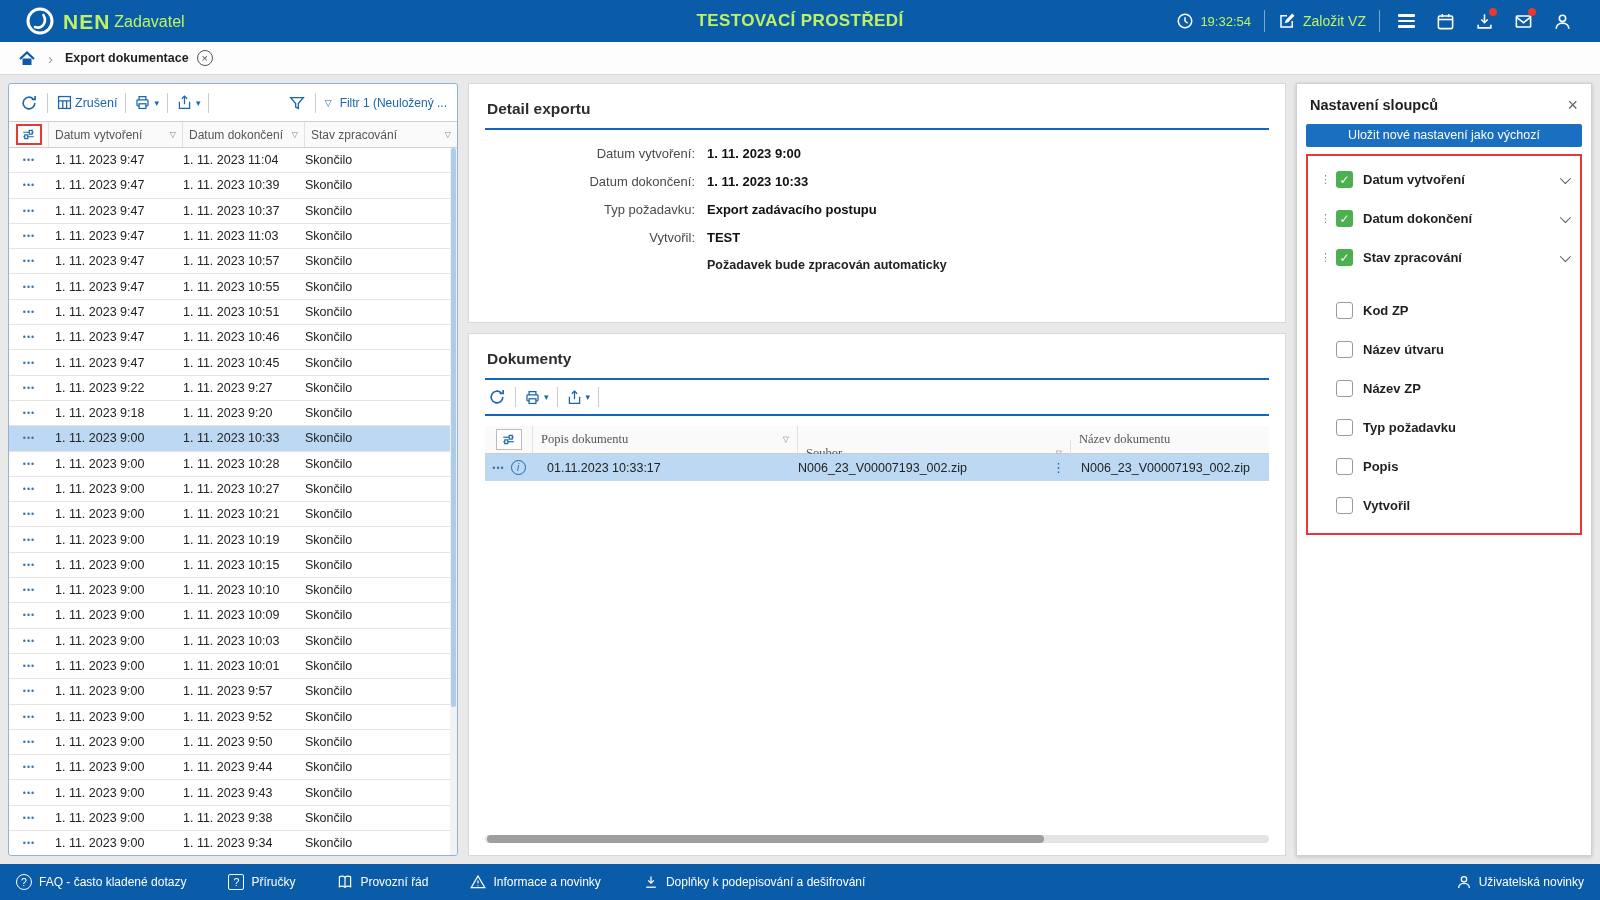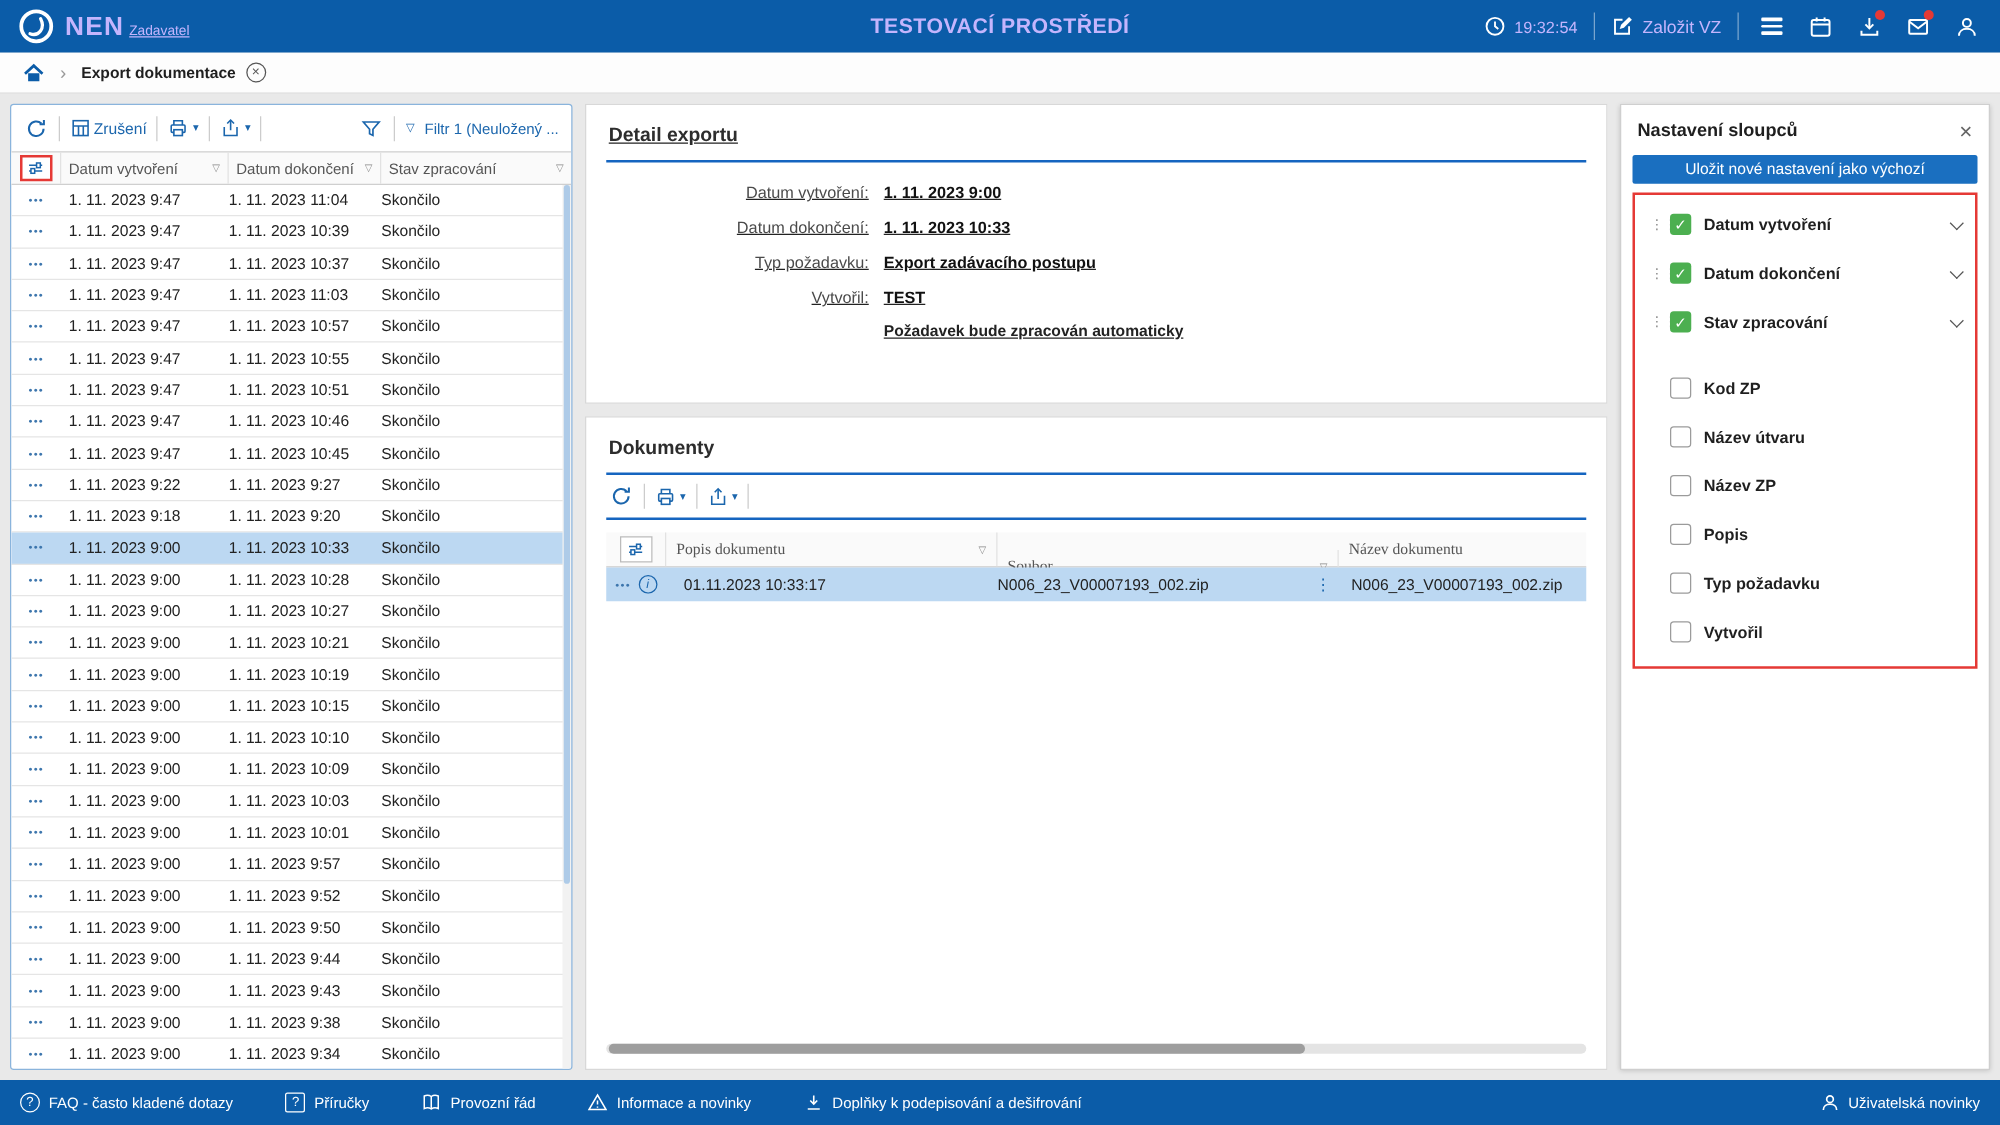--- a/index.html
+++ b/index.html
@@ -1,27 +1,27 @@
 <!DOCTYPE html>
 <html><head>
 <meta charset="utf-8">
 <style>
   * { margin:0; padding:0; box-sizing:border-box; }
   html,body { width:1600px; height:900px; overflow:hidden;
     font-family:"Liberation Sans","DejaVu Sans",sans-serif; font-size:13px; color:#222; background:#e9e9e9; }
   body { display:flex; flex-direction:column; }
 
   
-  .app-header { height:42px; background:#0b5ca8; color:#c4b5fd; display:flex; align-items:center;
-    padding:0 14px; position:relative; flex:none; }
+  .app-header { height:42px; background:#0b5ca8; color:#bef264; display:flex; align-items:center;
+    padding:0 25px; position:relative; flex:none; }
   .logo-area { display:flex; align-items:center; gap:8px; cursor:pointer; }
   .logo-mark { width:30px; height:30px; }
   .logo-text { display:flex; align-items:flex-end; gap:4px; }
   .logo-text .nen { font-size:21px; font-weight:bold; letter-spacing:1px; line-height:1; }
-  .logo-text .sub { font-size:11px; padding-bottom:1px;text-decoration:underline; }
+  .logo-text .sub { font-size:16px; padding-bottom:1px; }
   .env-title { position:absolute; left:50%; transform:translateX(-50%); font-weight:bold;
     font-size:17px; letter-spacing:.4px; }
   .h-right { margin-left:auto; display:flex; align-items:center; gap:13px; }
   .h-time { display:flex; align-items:center; gap:6px; font-size:13px; }
   .h-sep { width:1px; height:22px; background:rgba(255,255,255,.45); }
   .h-create { display:flex; align-items:center; gap:7px; font-weight:normal; font-size:14px; cursor:pointer; }
   .h-ico { width:18px; height:18px; }
   .h-ico-btn { width:26px; height:26px; display:flex; align-items:center; justify-content:center;
     position:relative; cursor:pointer; }
   .h-ico-btn svg { width:19px; height:19px; }
@@ -75,21 +75,21 @@
   .c1 { width:134px; padding-left:6px; } .c2 { width:122px; } .c3 { flex:1; }
   .dots { color:#3d76ad; font-size:9px; letter-spacing:1px; cursor:pointer; }
   .vscroll { position:absolute; top:0; right:0; bottom:0; width:7px; background:#f2f2f2; }
   .vscroll-thumb { position:absolute; top:0; left:1px; width:5px; height:79%; background:#aecbe8; border-radius:3px; }
 
   
   .center-col { flex:1; min-width:0; display:flex; flex-direction:column; gap:10px; }
   .card { background:#fff; border:1px solid #d8d8d8; padding:10px 16px; }
   .card-title { font-size:15.5px; font-weight:bold; color:#2d2d2d; padding:6px 2px 10px;
     border-bottom:2px solid #1565c0; }
-  .detail-card { height:240px; flex:none;text-decoration:underline; }
+  .detail-card { height:240px; flex:none; }
   .fields { margin-top:16px; }
   .field { display:flex; margin-bottom:13px; }
   .flabel { width:210px; text-align:right; color:#4a4a4a; font-size:13px; }
   .fvalue { margin-left:12px; font-weight:bold; font-size:13px; color:#111; }
   .note { margin-left:222px; font-weight:bold; font-size:12.5px; }
 
   .docs-card { flex:1; min-height:0; display:flex; flex-direction:column; }
   .dtoolbar { height:36px; display:flex; align-items:center; gap:8px; padding:0 2px;
     border-bottom:2px solid #1565c0; flex:none; }
   .dhead { height:28px; display:flex; align-items:center; background:#fafafa;
@@ -687,25 +687,25 @@
           <div class="set-row unchecked">
           <span class="cb off"></span>
           <span class="set-label">Název útvaru</span>
         </div>
           <div class="set-row unchecked">
           <span class="cb off"></span>
           <span class="set-label">Název ZP</span>
         </div>
           <div class="set-row unchecked">
           <span class="cb off"></span>
-          <span class="set-label">Popis</span>
+          <span class="set-label">Typ požadavku</span>
         </div>
           <div class="set-row unchecked">
           <span class="cb off"></span>
-          <span class="set-label">Typ požadavku</span>
+          <span class="set-label">Popis</span>
         </div>
           <div class="set-row unchecked">
           <span class="cb off"></span>
           <span class="set-label">Vytvořil</span>
         </div>
         </div>
     </div>
   </aside>
 </main>
 

